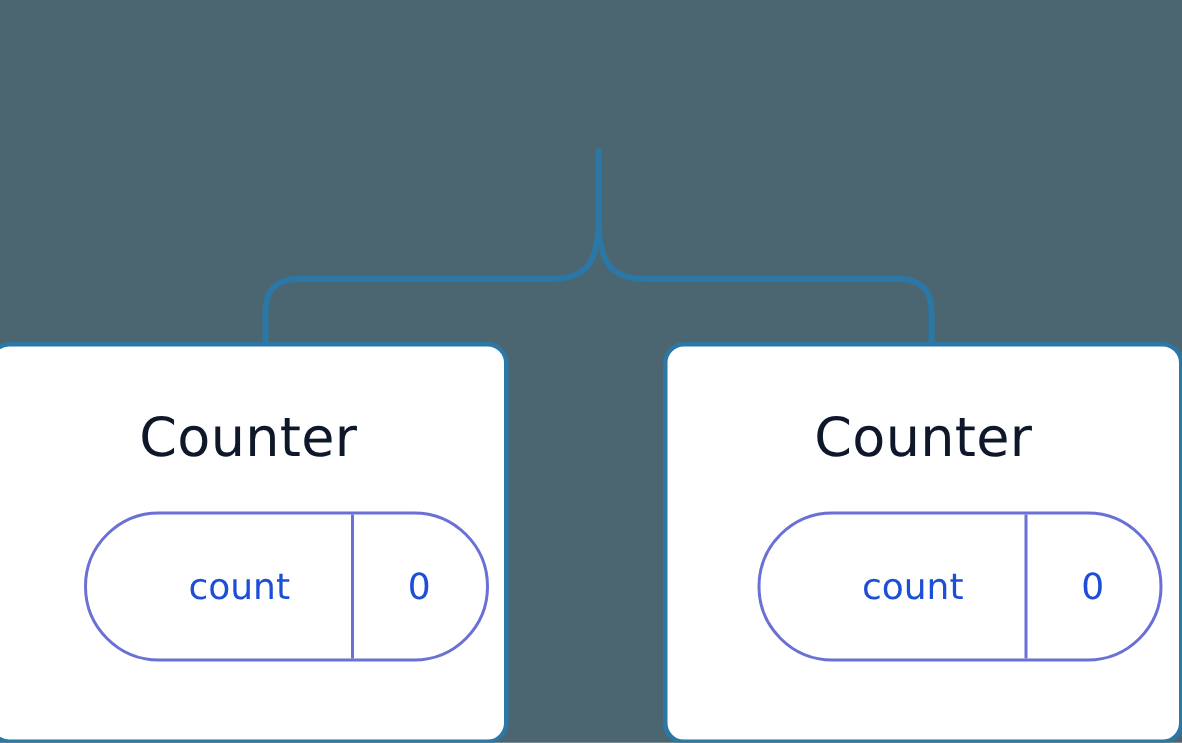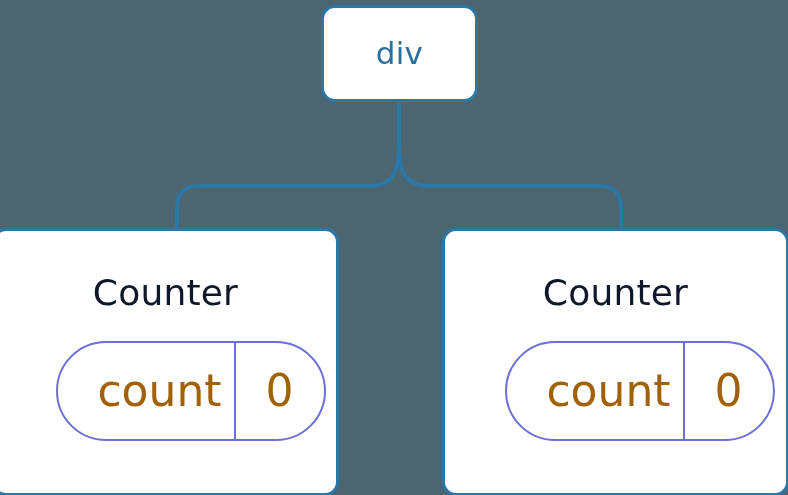--- a/index.html
+++ b/index.html
@@ -79,22 +79,22 @@
     border: 2px solid #6b70d6;
     border-radius: 50px;
     box-sizing: border-box;
     background: transparent;
   }
   .pill-key,
   .pill-value {
     display: flex;
     align-items: center;
     justify-content: center;
-    color: #a16207;
-    font-size: 44px;
+    color: #1d4ed8;
+    font-size: 24px;
     line-height: 1;
     box-sizing: border-box;
   }
   .pill-key {
     width: 176px;
     padding-left: 28px;
   }
   .pill-value {
     width: 90px;
     border-left: 2px solid #6b70d6;
@@ -115,23 +115,20 @@
              L 600 186
              C 614 186 621 194 621 208
              L 621 232" fill="none" stroke="#2b77a6" stroke-width="4" stroke-linecap="round" stroke-linejoin="round"></path>
     <path d="M 399 101 L 399 146
              C 399 172 393 186 368 186
              L 198 186
              C 184 186 177 194 177 208
              L 177 232" fill="none" stroke="#2b77a6" stroke-width="4" stroke-linecap="round" stroke-linejoin="round"></path>
   </svg>
 
-  <div class="node node-root">
-    <span class="node-label-root">div</span>
-  </div>
 
   <div class="node node-child node-child-left">
     <span class="node-label-child">Counter</span>
     <div class="state-pill">
       <span class="pill-key">count</span>
       <span class="pill-value">0</span>
     </div>
   </div>
 
   <div class="node node-child node-child-right">

